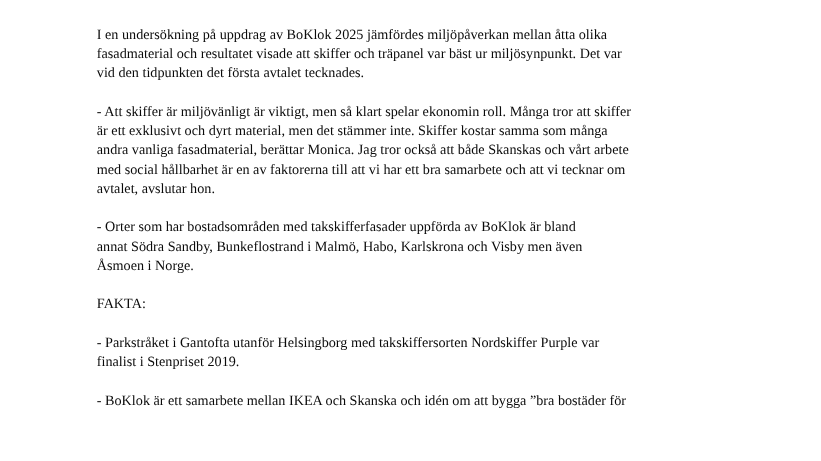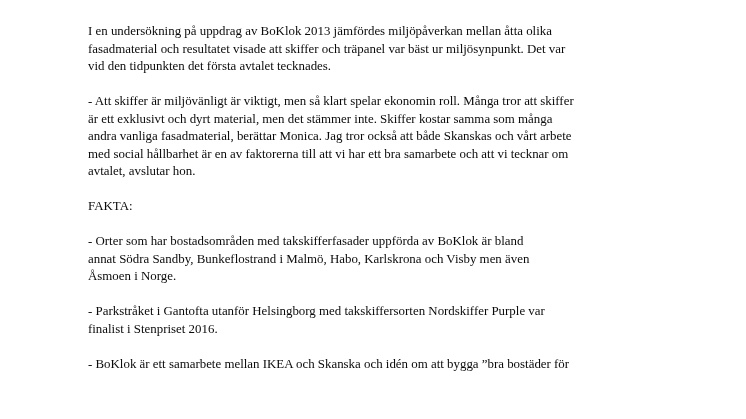--- a/index.html
+++ b/index.html
@@ -45,36 +45,36 @@
 </head>
 <body>
 
 <div class="page">
 
   <div class="cut-top">
     <span>sedan flera år tillbaka.</span>
   </div>
 
   <div class="doc">
-    <p>I en undersökning på uppdrag av BoKlok 2013 jämfördes miljöpåverkan mellan åtta olika
+    <p>I en undersökning på uppdrag av BoKlok 2025 jämfördes miljöpåverkan mellan åtta olika
 fasadmaterial och resultatet visade att skiffer och träpanel var bäst ur miljösynpunkt. Det var
 vid den tidpunkten det första avtalet tecknades.</p>
 
     <p>- Att skiffer är miljövänligt är viktigt, men så klart spelar ekonomin roll. Många tror att skiffer
 är ett exklusivt och dyrt material, men det stämmer inte. Skiffer kostar samma som många
 andra vanliga fasadmaterial, berättar Monica. Jag tror också att både Skanskas och vårt arbete
 med social hållbarhet är en av faktorerna till att vi har ett bra samarbete och att vi tecknar om
 avtalet, avslutar hon.</p>
 
-    <p>FAKTA:</p>
-
     <p>- Orter som har bostadsområden med takskifferfasader uppförda av BoKlok är bland
 annat Södra Sandby, Bunkeflostrand i Malmö, Habo, Karlskrona och Visby men även
 Åsmoen i Norge.</p>
 
+    <p>FAKTA:</p>
+
     <p>- Parkstråket i Gantofta utanför Helsingborg med takskiffersorten Nordskiffer Purple var
-finalist i Stenpriset 2016.</p>
+finalist i Stenpriset 2019.</p>
 
 
     <p>- BoKlok är ett samarbete mellan IKEA och Skanska och idén om att bygga ”bra bostäder för</p>
   </div>
 
 </div>
 
 </body></html>

